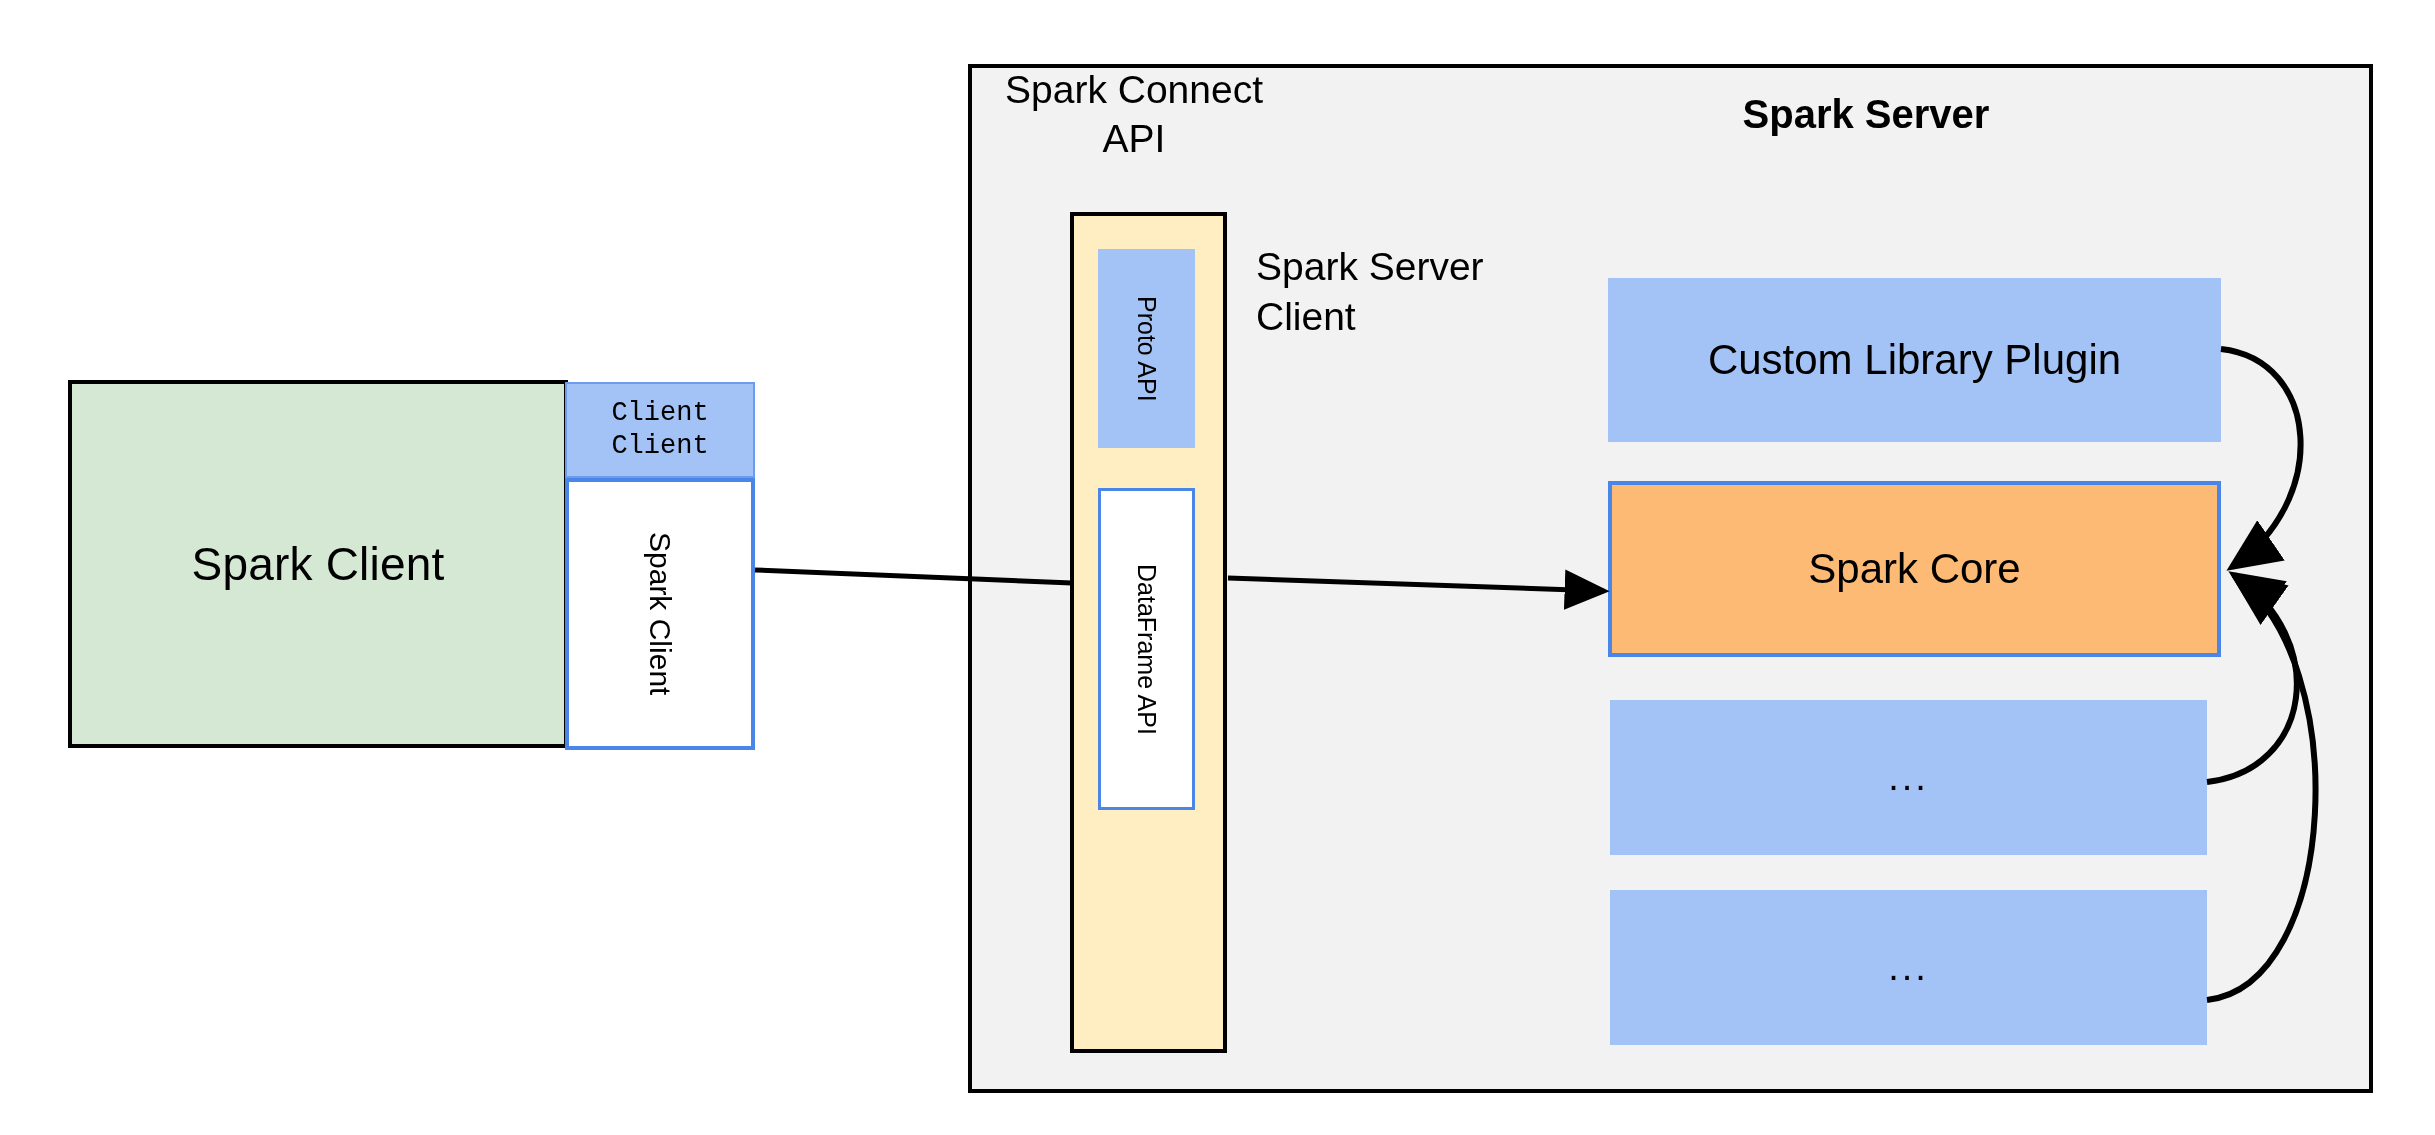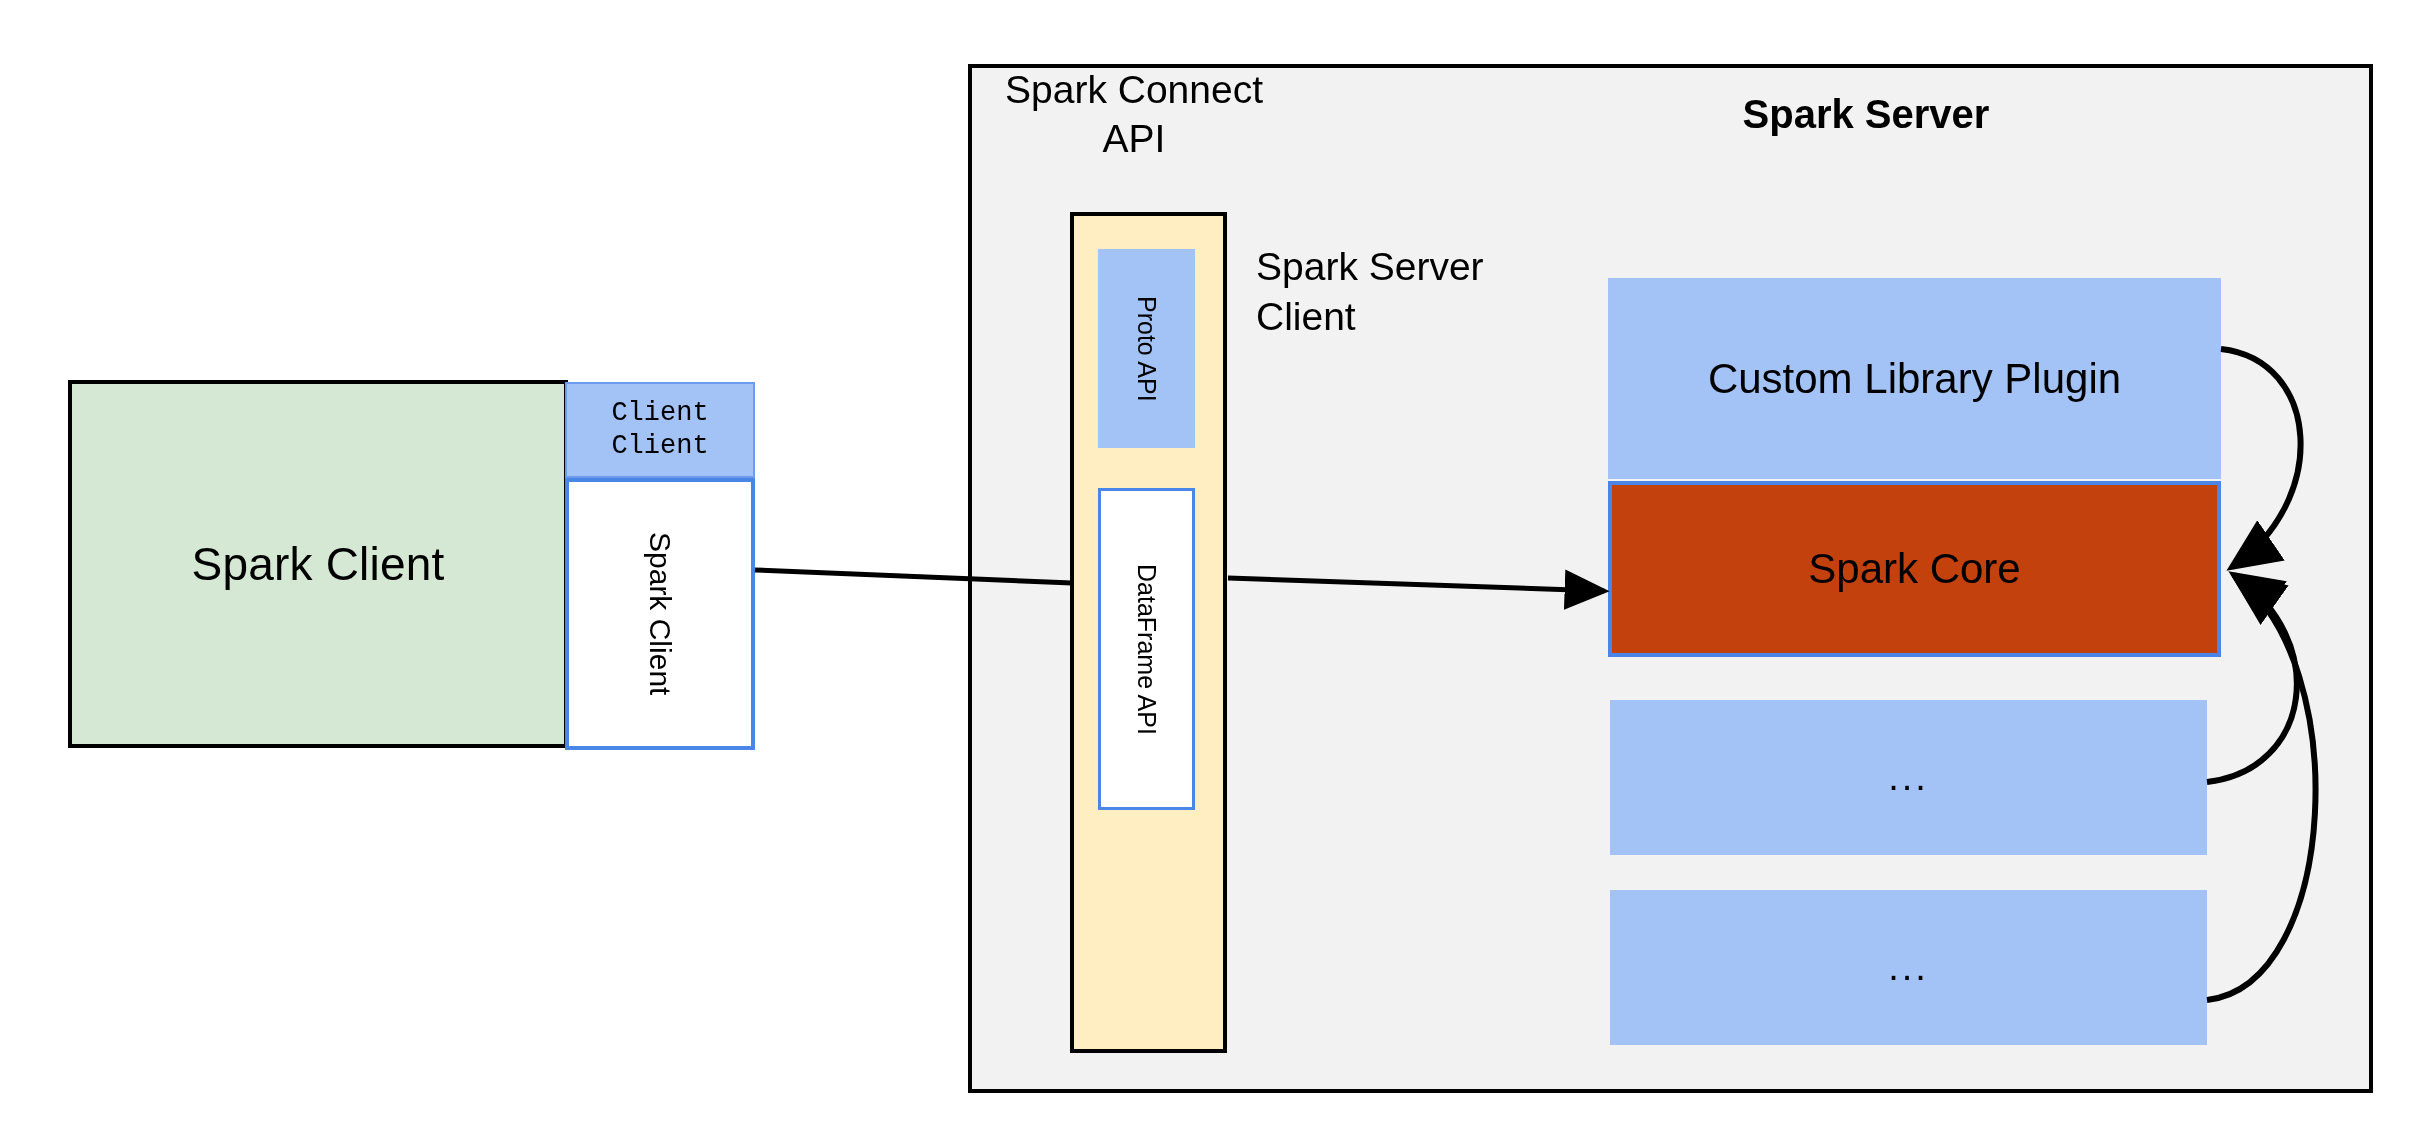--- a/index.html
+++ b/index.html
@@ -119,29 +119,29 @@
     position: absolute;
     left: 1256px; top: 242px; width: 300px;
     font-size: 39px;
     line-height: 1.27;
     text-align: left;
     z-index: 3;
   }
 
   
   #custom-library-plugin-box {
-    left: 1608px; top: 278px; width: 613px; height: 201px;
+    left: 1608px; top: 278px; width: 613px; height: 164px;
     background: #a3c2f5;
     z-index: 3;
   }
   #custom-library-plugin-label { font-size: 42px; }
 
   #spark-core-box {
     left: 1608px; top: 481px; width: 613px; height: 176px;
-    background: #c2410c;
+    background: #fdba74;
     border: 4px solid #4a86e8;
     z-index: 3;
   }
   #spark-core-label { font-size: 42px; }
 
   #ellipsis-box-1 {
     left: 1610px; top: 700px; width: 597px; height: 155px;
     background: #a3c2f5;
     z-index: 3;
   }

